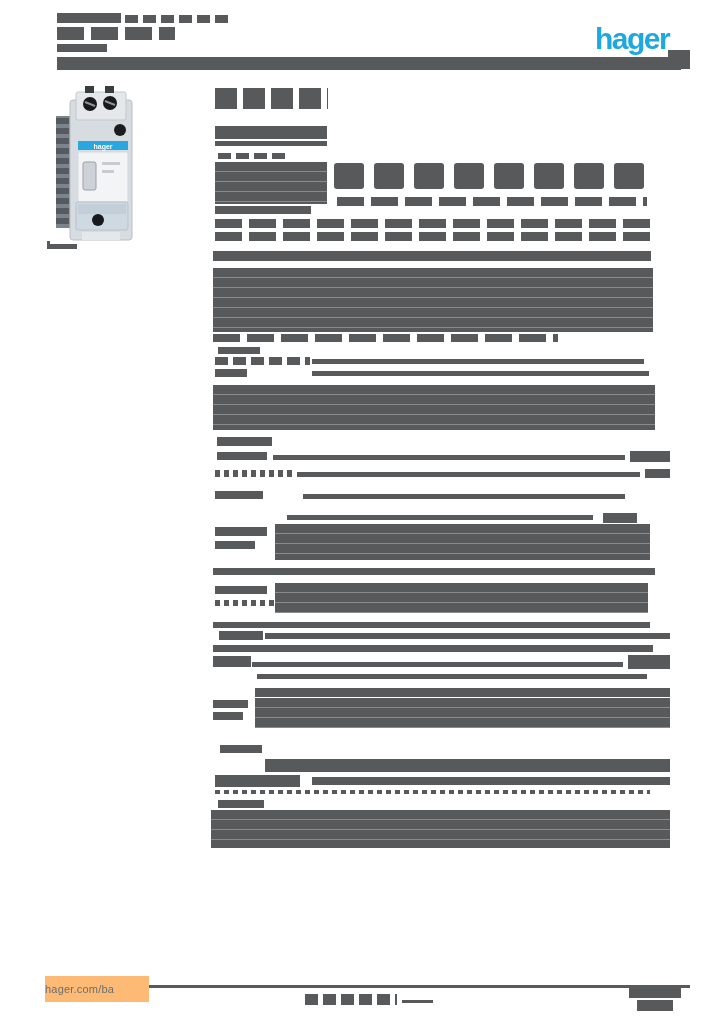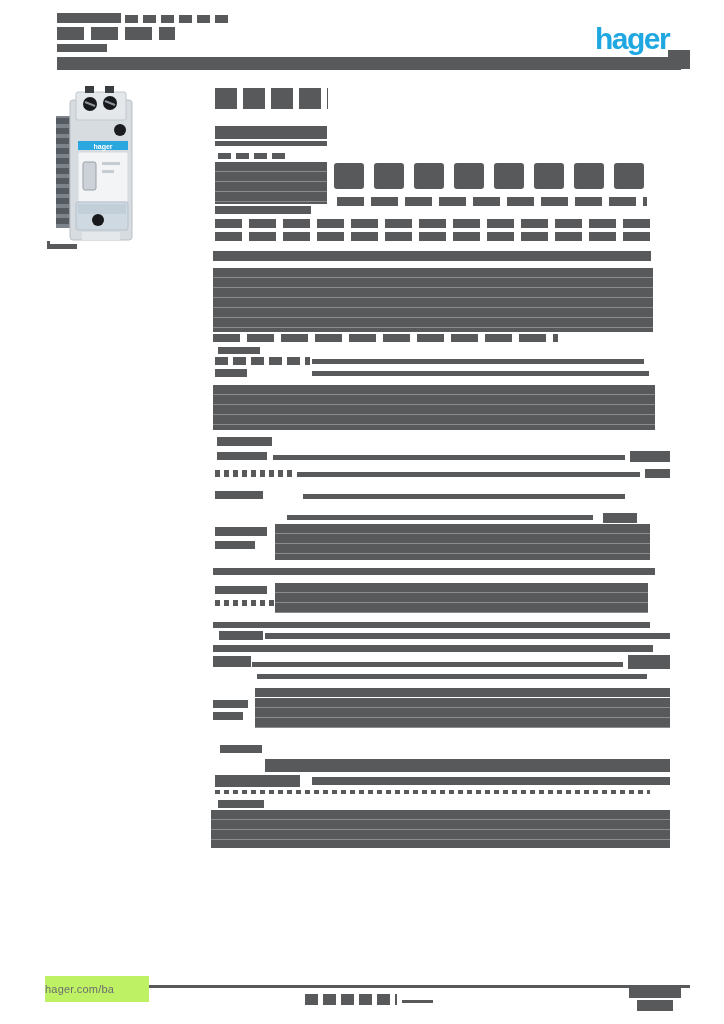--- a/index.html
+++ b/index.html
@@ -17,21 +17,21 @@
   .dotted{background:repeating-linear-gradient(90deg,#58595b 0px,#58595b 5px,rgba(0,0,0,0) 5px,rgba(0,0,0,0) 9px);}
   .icon{border-radius:3px;}
   #logo{
     position:absolute;left:595px;top:24px;width:90px;
     font-size:30px;font-weight:bold;letter-spacing:-1.5px;color:#1ea7e0;
     line-height:1;
   }
   #photo{position:absolute;left:50px;top:86px;}
   #footer-site{
     position:absolute;left:45px;top:976px;width:104px;height:26px;
-    background:#bef264;display:flex;align-items:center;
+    background:#fdba74;display:flex;align-items:center;
     font-size:11px;color:#6b6d70;letter-spacing:.2px;
   }
 </style>
 </head>
 <body>
 
 <div id="page">
 
   <div id="redaction-layer">
       <div class="bar" style="left: 57px; top: 13px; width: 64px; height: 10px;"></div>

